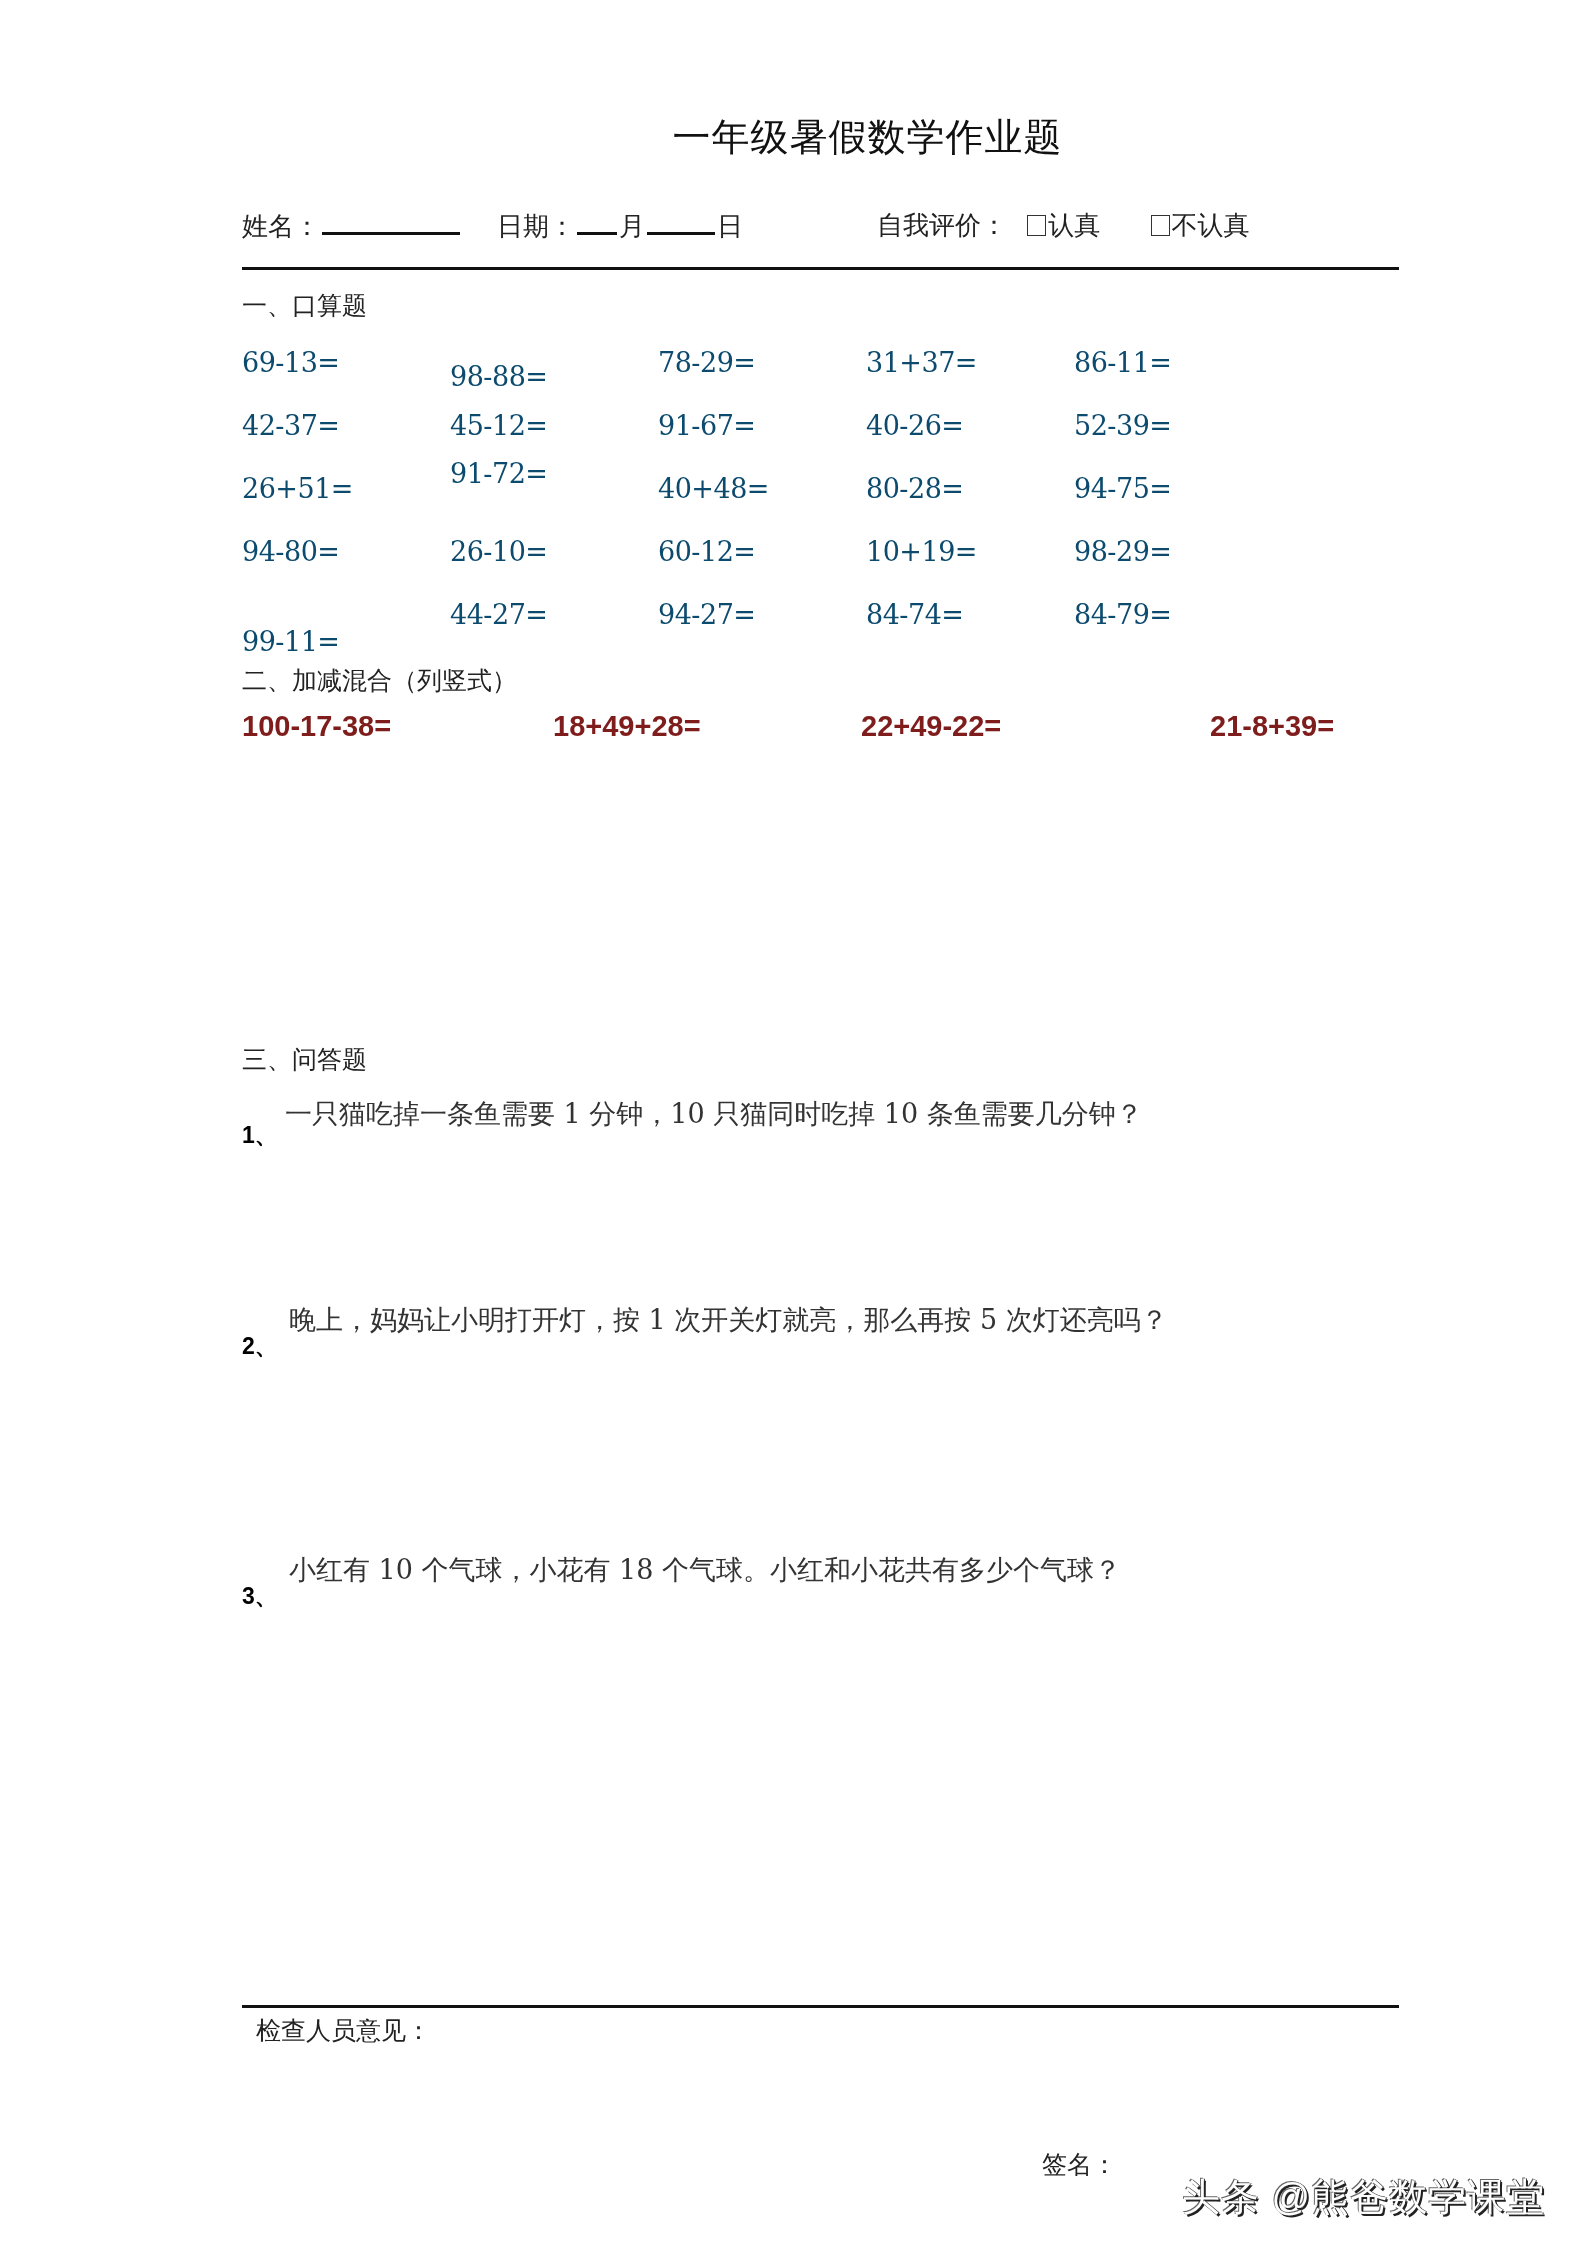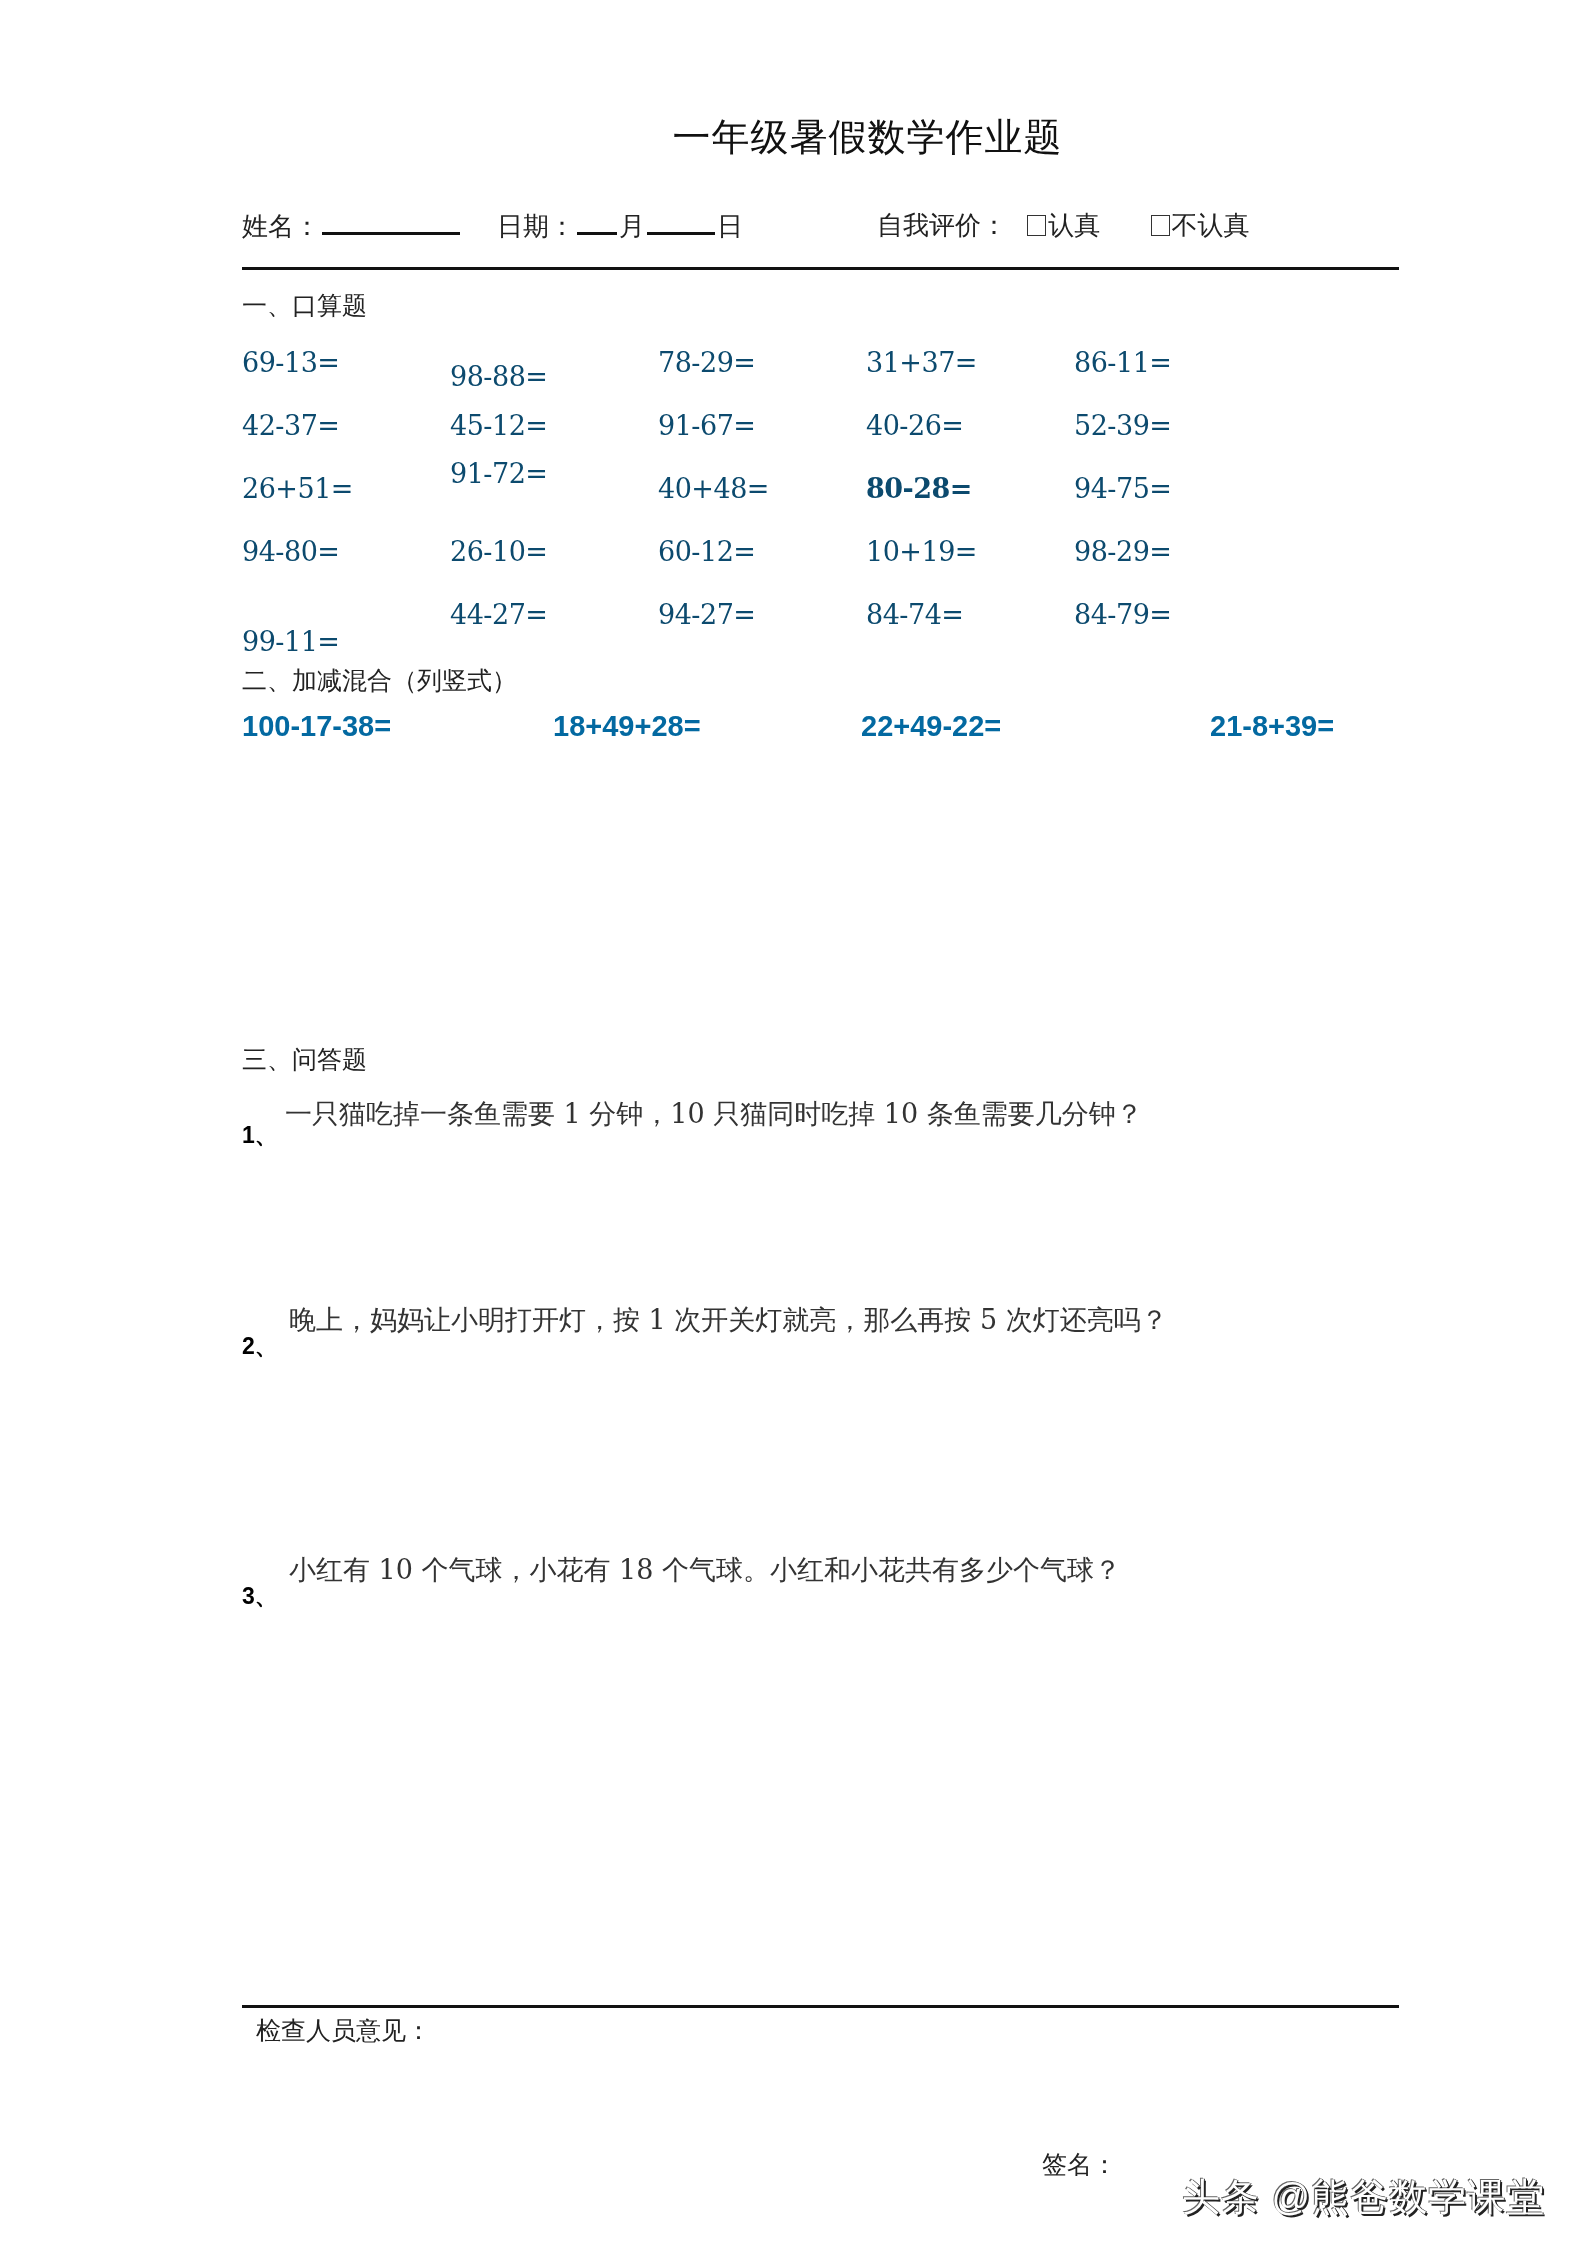--- a/index.html
+++ b/index.html
@@ -5,21 +5,21 @@
   html, body { margin:0; padding:0; background:#ffffff; }
   body { width:1587px; height:2245px; position:relative; overflow:hidden;
          font-family:"DejaVu Serif","Liberation Serif",serif; color:#111; }
   .abs { position:absolute; white-space:nowrap; }
   .title { left:0; width:1735px; text-align:center; top:112px; font-size:38px; letter-spacing:1px; color:#111; }
   .hdr { top:208px; font-size:26px; color:#222; }
   .blank { display:inline-block; border-bottom:3px solid #111; height:24px; vertical-align:baseline; margin:0 2px; }
   .rule { left:242px; width:1157px; height:3px; background:#111; }
   .sec { font-size:25px; color:#222; }
   .oral { font-size:27px; color:#0c4a6e; font-family:"DejaVu Serif","Liberation Serif",serif; letter-spacing:-0.5px; }
-  .mixed { font-size:29px; font-weight:bold; color:#0369a1; font-family:"Liberation Sans","DejaVu Sans",sans-serif; }
+  .mixed { font-size:29px; font-weight:bold; color:#7f1d1d; font-family:"Liberation Sans","DejaVu Sans",sans-serif; }
   .qnum { font-size:23px; font-weight:bold; color:#000; font-family:"Liberation Sans","DejaVu Sans",sans-serif; }
   .qtext { font-size:27px; color:#333; }
   .box { display:inline-block; width:17px; height:19px; border:1.5px solid #333; vertical-align:-2px; margin-right:2px; }
   .watermark { font-family:Liberation Sans, sans-serif; font-size:38px; color:#fff;
                text-shadow: 2px 2px 0 #222, -1px -1px 0 #666, 1px 0 0 #333; letter-spacing:1px; }
 </style>
 </head>
 <body>
 
 <div class="abs title">一年级暑假数学作业题</div>
@@ -50,21 +50,21 @@
 
   <div class="abs oral" style="left:242px; top:410px;">42-37=</div>
   <div class="abs oral" style="left:450px; top:410px;">45-12=</div>
   <div class="abs oral" style="left:658px; top:410px;">91-67=</div>
   <div class="abs oral" style="left:866px; top:410px;">40-26=</div>
   <div class="abs oral" style="left:1074px; top:410px;">52-39=</div>
 
   <div class="abs oral" style="left:242px; top:473px;">26+51=</div>
   <div class="abs oral" style="left:450px; top:458px;">91-72=</div>
   <div class="abs oral" style="left:658px; top:473px;">40+48=</div>
-  <div class="abs oral" style="left:866px; top:473px;font-weight:bold;">80-28=</div>
+  <div class="abs oral" style="left:866px; top:473px;">80-28=</div>
   <div class="abs oral" style="left:1074px; top:473px;">94-75=</div>
 
   <div class="abs oral" style="left:242px; top:536px;">94-80=</div>
   <div class="abs oral" style="left:450px; top:536px;">26-10=</div>
   <div class="abs oral" style="left:658px; top:536px;">60-12=</div>
   <div class="abs oral" style="left:866px; top:536px;">10+19=</div>
   <div class="abs oral" style="left:1074px; top:536px;">98-29=</div>
 
   <div class="abs oral" style="left:242px; top:599px;margin-top:27px;">99-11=</div>
   <div class="abs oral" style="left:450px; top:599px;">44-27=</div>

